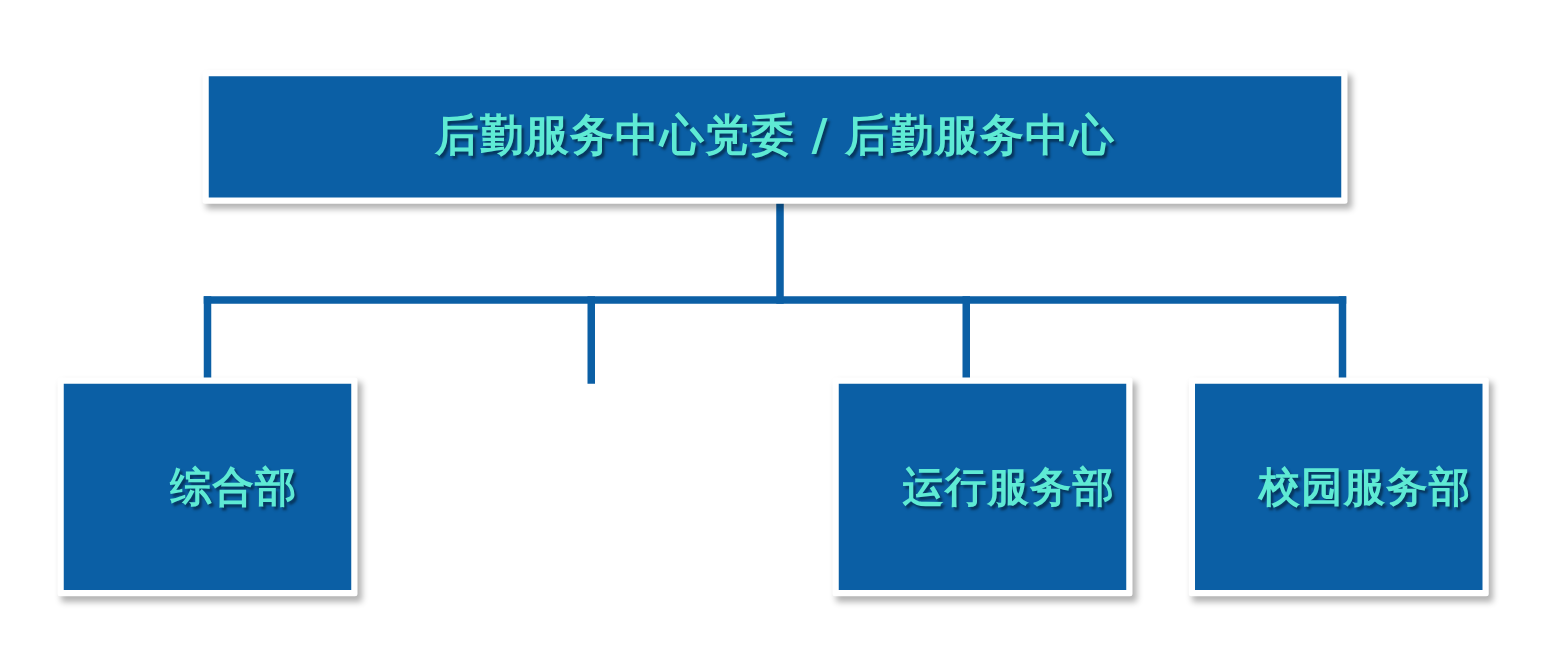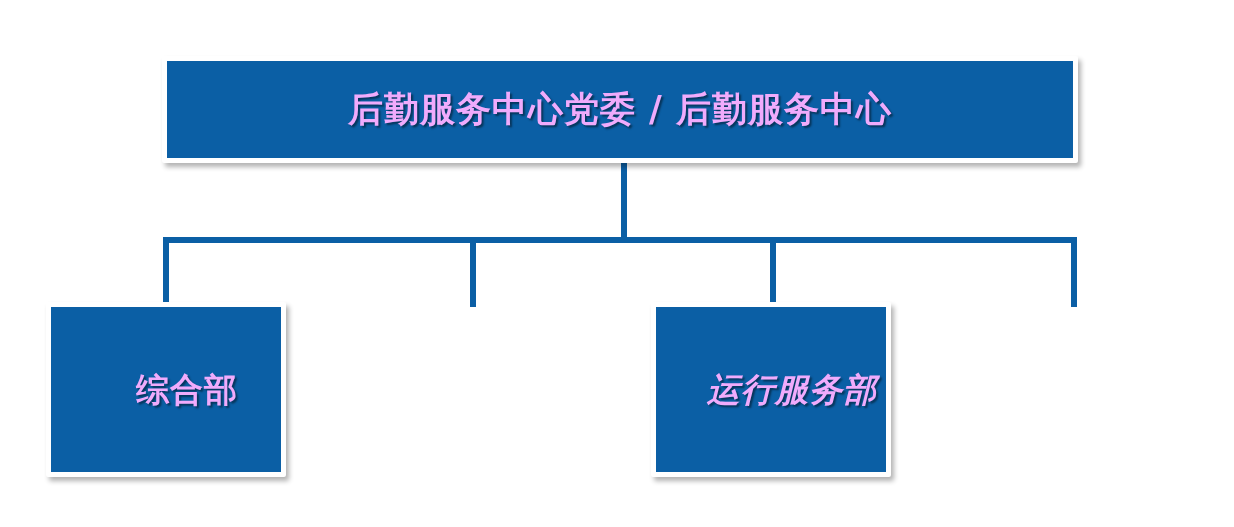--- a/index.html
+++ b/index.html
@@ -38,21 +38,21 @@
     width: 100%;
     height: 100%;
     box-sizing: border-box;
     background: #0b5fa5;
     display: flex;
     align-items: center;
     justify-content: center;
     text-align: center;
   }
   .node-label {
-    color: #f0abfc;
+    color: #5eead4;
     font-weight: bold;
     font-family: "DejaVu Serif", "Liberation Serif", serif;
     letter-spacing: 1px;
     line-height: 1.15;
     text-shadow: 2px 2px 2px rgba(0, 0, 0, 0.45);
     white-space: nowrap;
   }
 
   
   #node-root {
@@ -69,21 +69,21 @@
   .node-child {
     top: 302px;
     height: 175px;
   }
   .node-child .node-label {
     font-size: 33px;
     margin-left: 42px;
   }
   #node-child-0 { left: 46px;  width: 240px; }
   #node-child-1 { left: 351px; width: 240px; }
-  #node-child-2 { left: 651px; width: 240px; font-style: italic; }
+  #node-child-2 { left: 666px; width: 240px; }
   #node-child-3 { left: 951px; width: 240px; }
 </style>
 </head>
 <body>
 
 <div id="canvas">
 
   <div class="conn" style="left:621px; top:162px; width:6px; height:81px;"></div>
 
   <div class="conn" style="left:163px; top:237px; width:914px; height:6px;"></div>
@@ -108,14 +108,19 @@
     </div>
   </div>
 
 
   <div class="node node-child" id="node-child-2">
     <div class="node-fill">
       <span class="node-label">运行服务部</span>
     </div>
   </div>
 
+  <div class="node node-child" id="node-child-3">
+    <div class="node-fill">
+      <span class="node-label">校园服务部</span>
+    </div>
+  </div>
 
 </div>
 
 </body></html>

